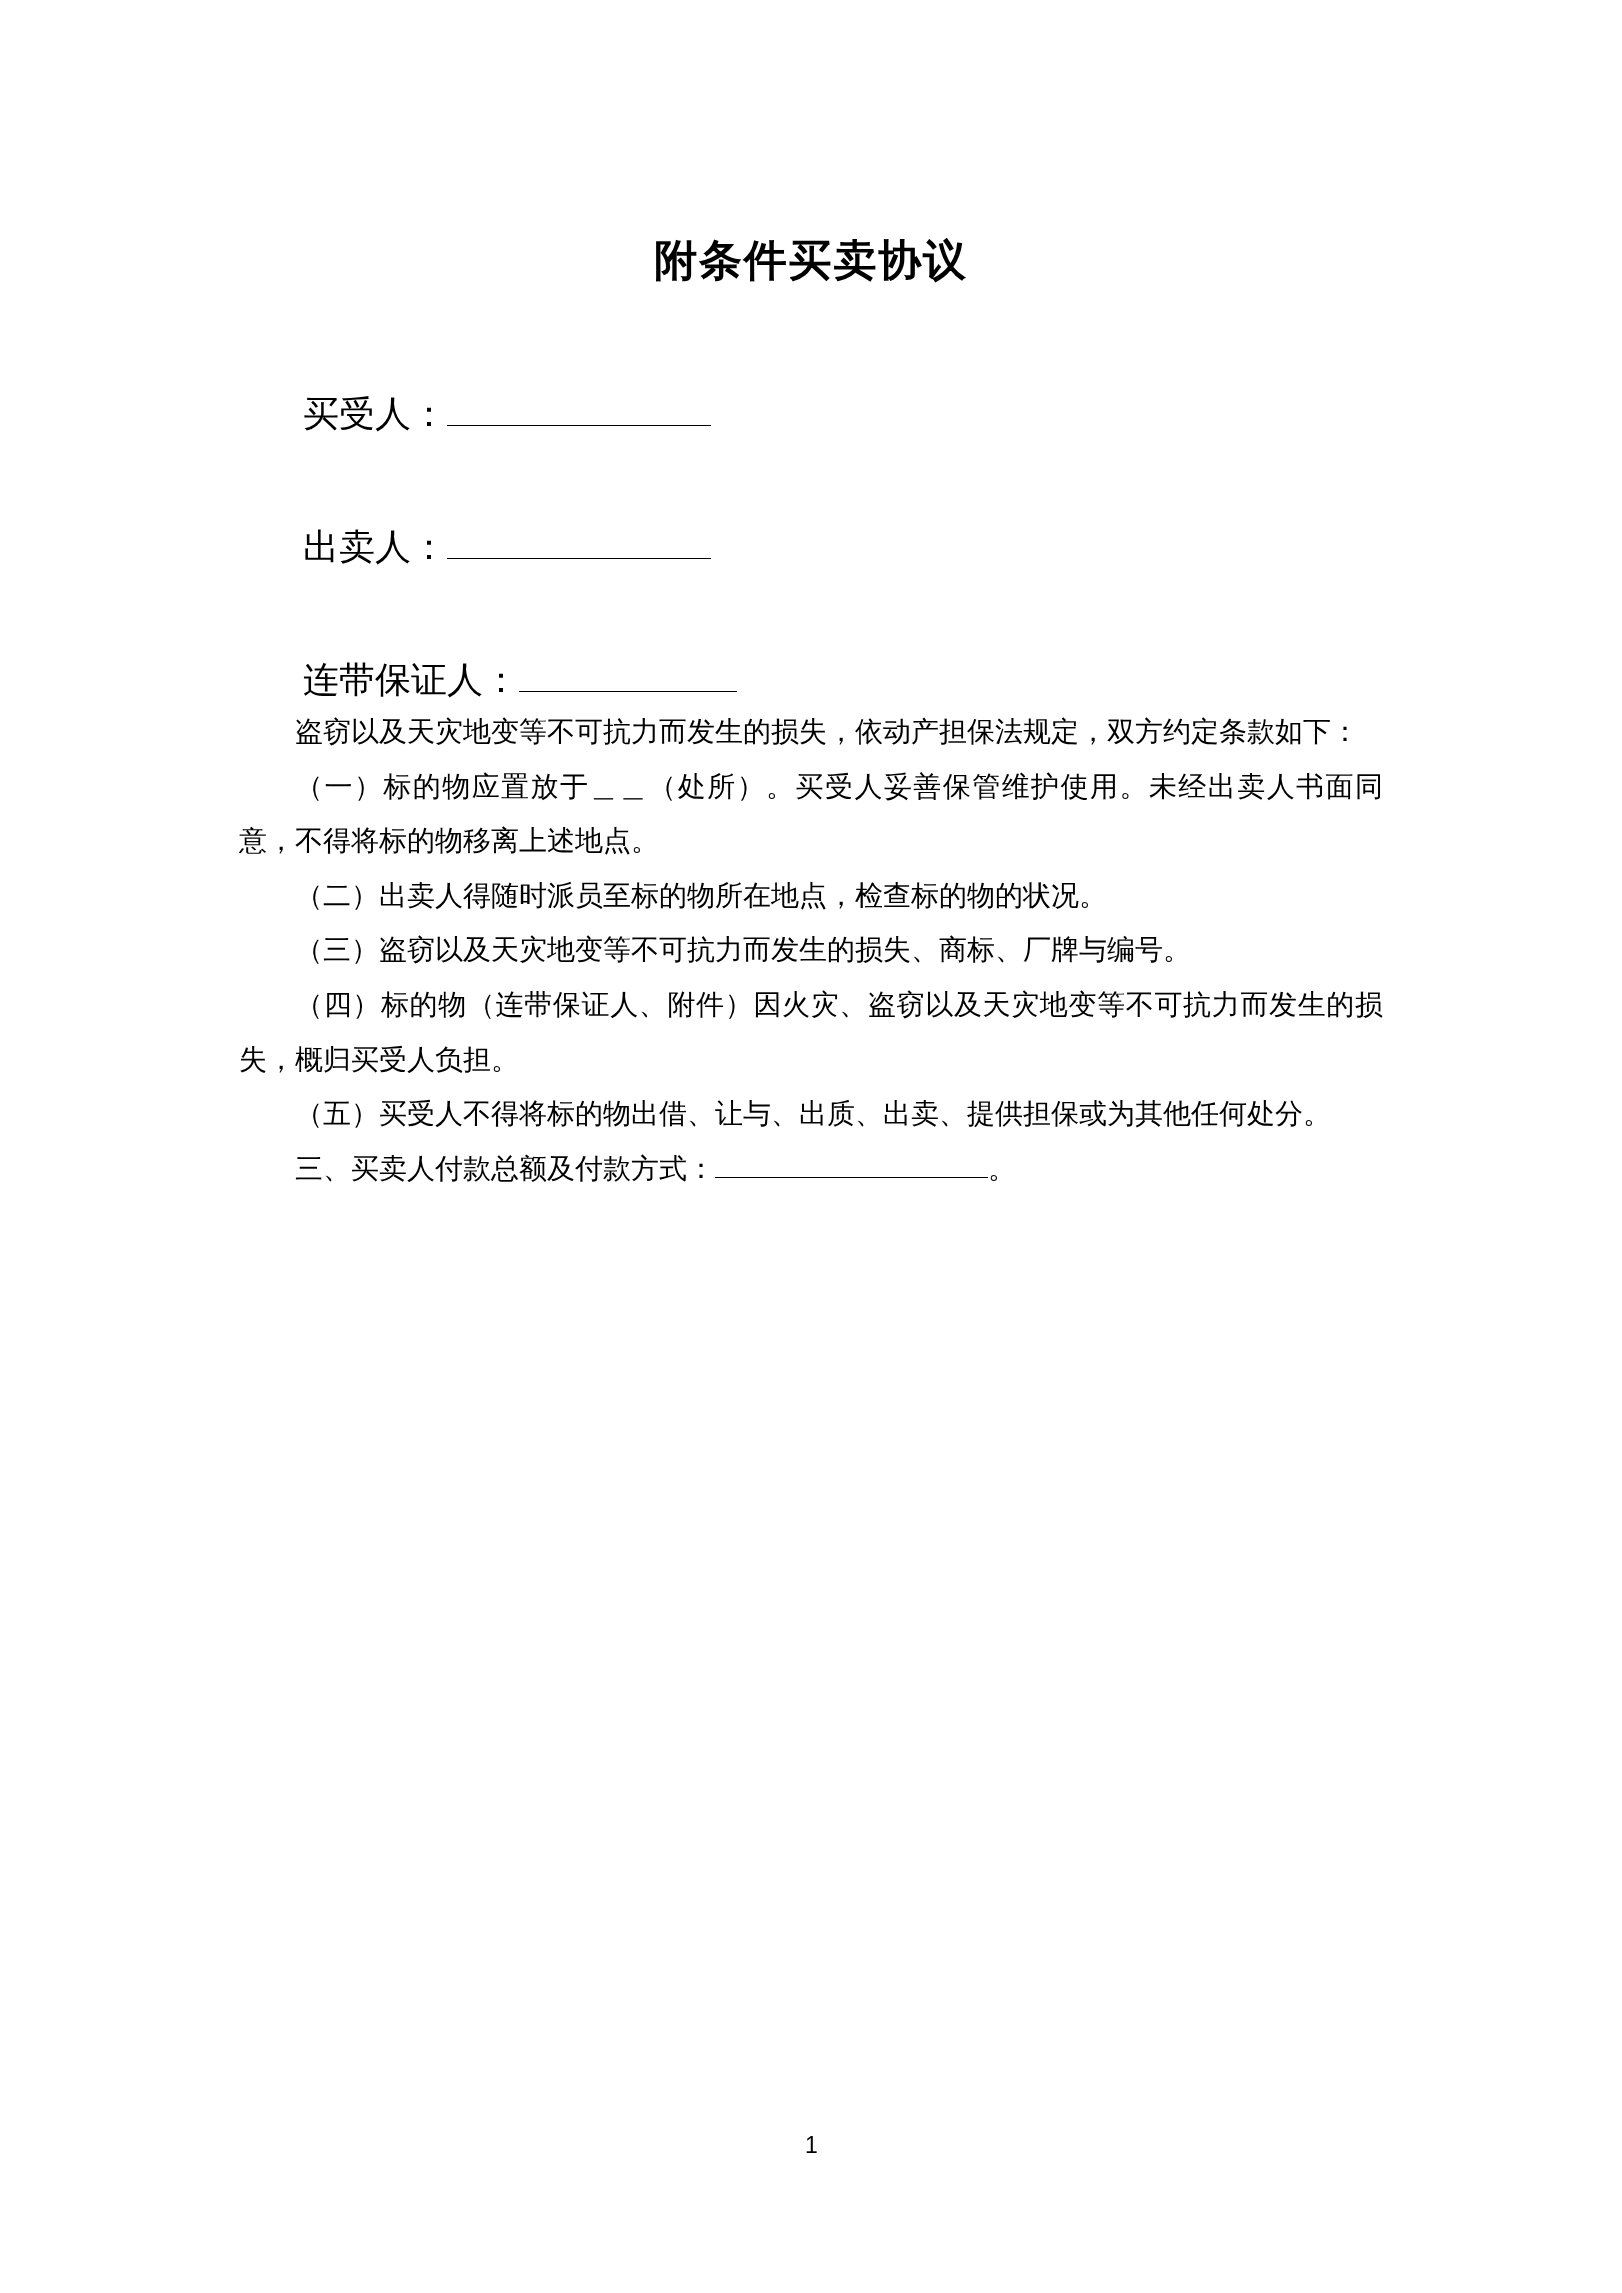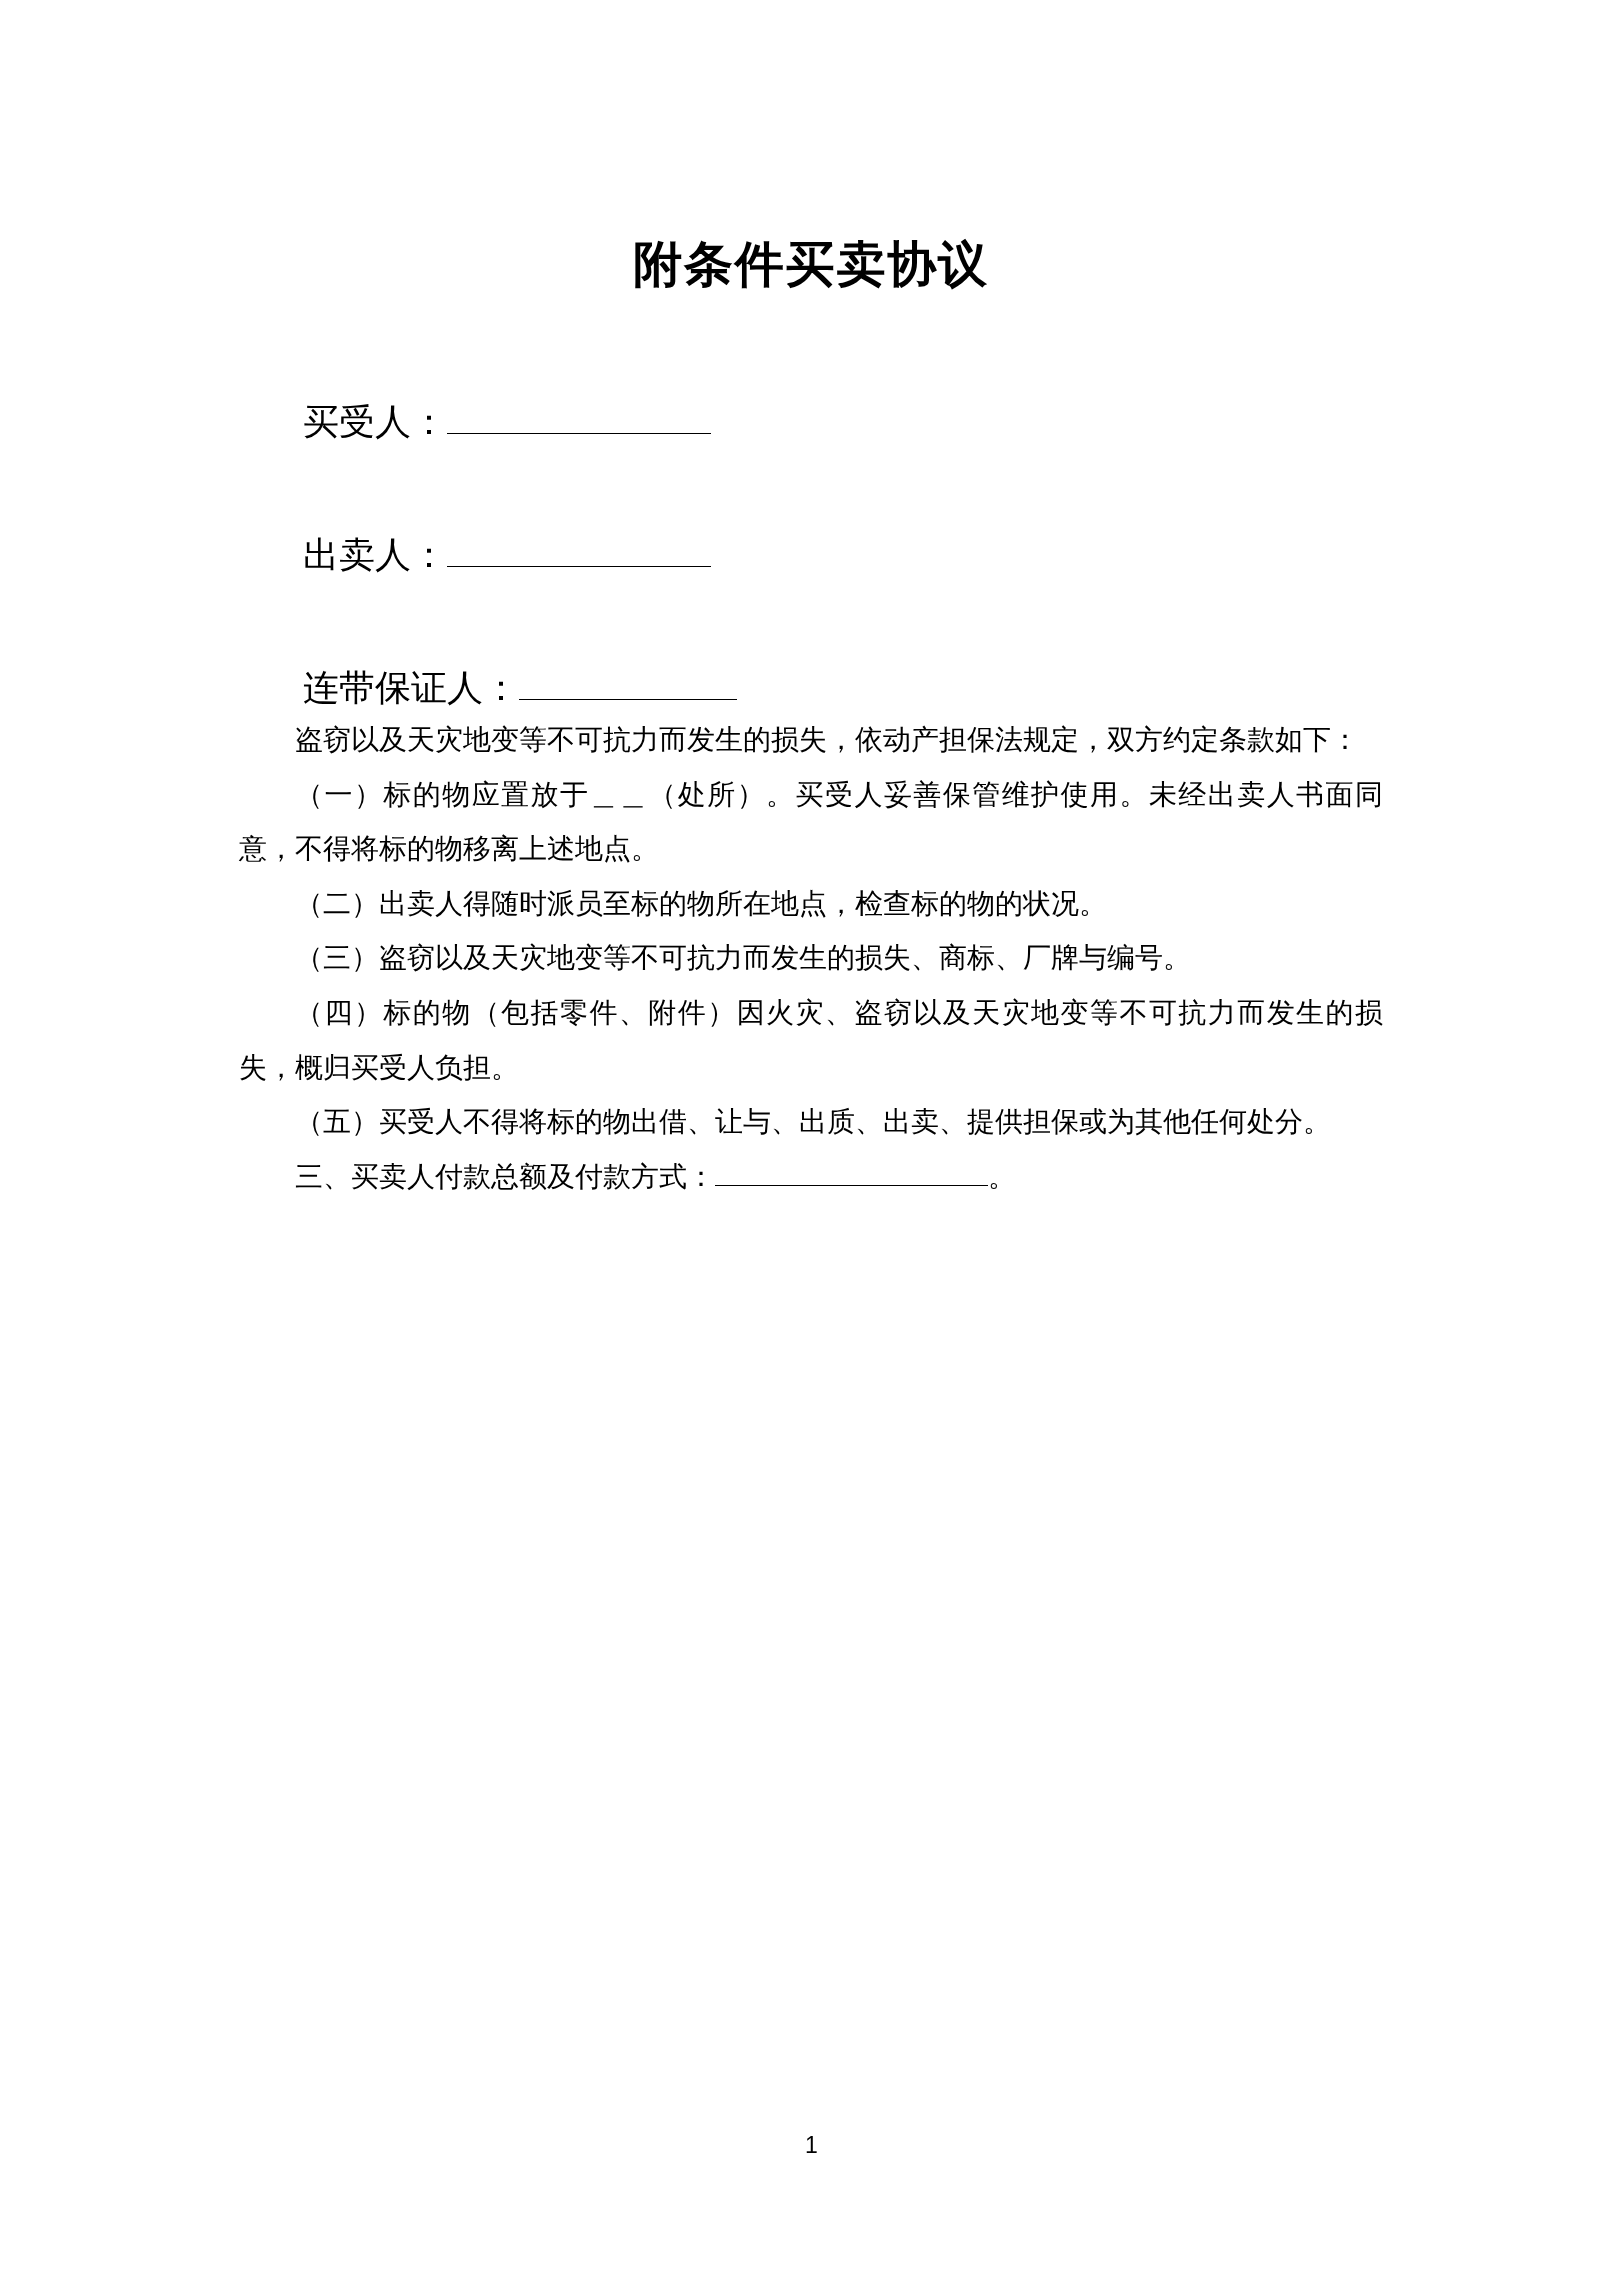--- a/index.html
+++ b/index.html
@@ -20,21 +20,21 @@
     box-sizing: border-box;
     overflow: hidden;
   }
   .content {
     position: absolute;
     left: 239px;
     top: 0;
     width: 1144px;
   }
   .doc-title {
-    font-size: 49px;
+    font-size: 43px;
     font-weight: bold;
     text-align: center;
     letter-spacing: 1.8px;
     margin: 0;
     padding-top: 232px;
   }
   .party-line {
     font-size: 36px;
     margin: 0;
     padding-left: 64px;
@@ -94,21 +94,21 @@
     <p class="para indent2 gap-big">盗窃以及天灾地变等不可抗力而发生的损失，依动产担保法规定，双方约定条款如下：</p>
 
 
 
     <p class="para indent2 gap-sm">（一）标的物应置放于＿＿（处所）。买受人妥善保管维护使用。未经出卖人书面同意，不得将标的物移离上述地点。</p>
 
     <p class="para indent2 gap-sm">（二）出卖人得随时派员至标的物所在地点，检查标的物的状况。</p>
 
     <p class="para indent2 gap-sm">（三）盗窃以及天灾地变等不可抗力而发生的损失、商标、厂牌与编号。</p>
 
-    <p class="para indent2 gap-sm">（四）标的物（包括零件、附件）因火灾、盗窃以及天灾地变等不可抗力而发生的损失，概归买受人负担。</p>
+    <p class="para indent2 gap-sm">（四）标的物（连带保证人、附件）因火灾、盗窃以及天灾地变等不可抗力而发生的损失，概归买受人负担。</p>
 
     <p class="para indent2 gap-sm">（五）买受人不得将标的物出借、让与、出质、出卖、提供担保或为其他任何处分。</p>
 
     <p class="para indent2 gap-sm">
       <span>三、买卖人付款总额及付款方式：</span><span class="blank blank-pay"></span><span>。</span>
     </p>
 
   </div>
 
   <div class="page-number">1</div>

